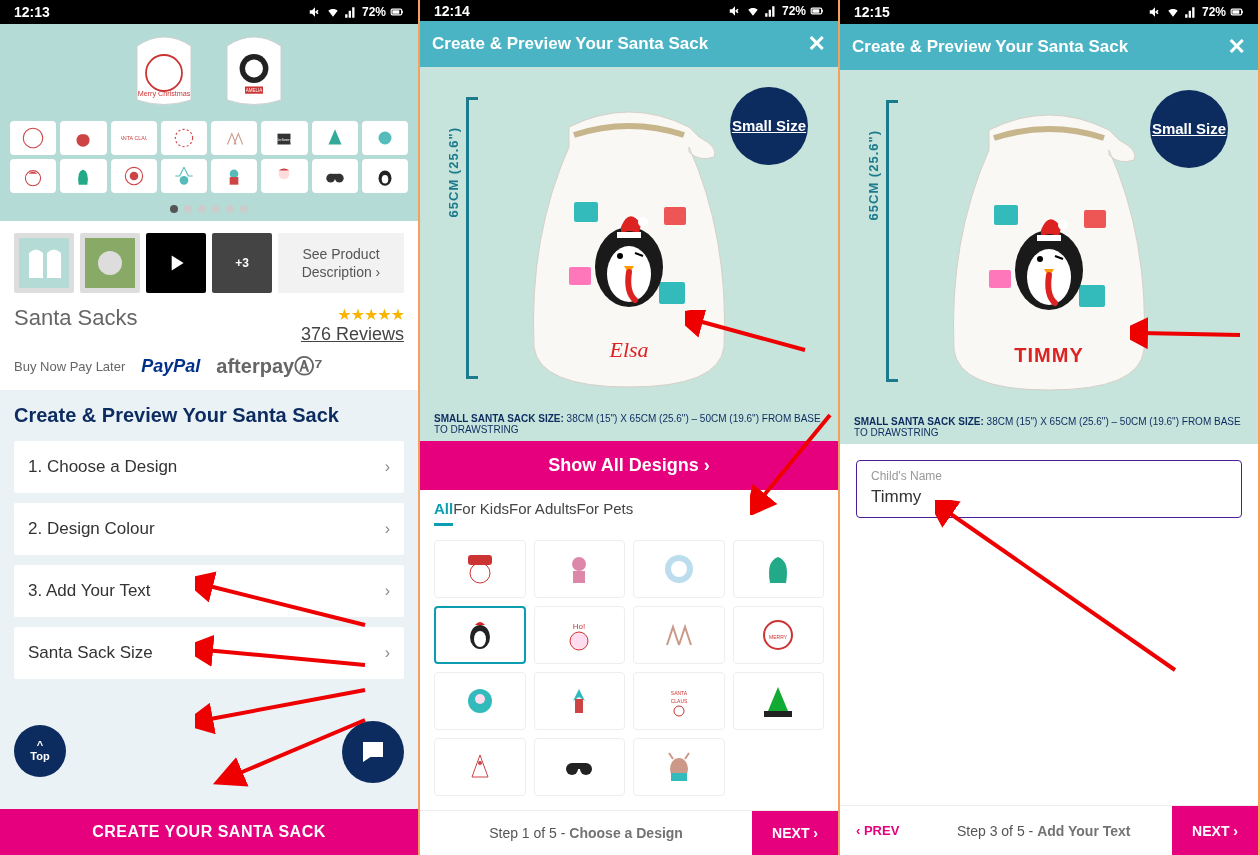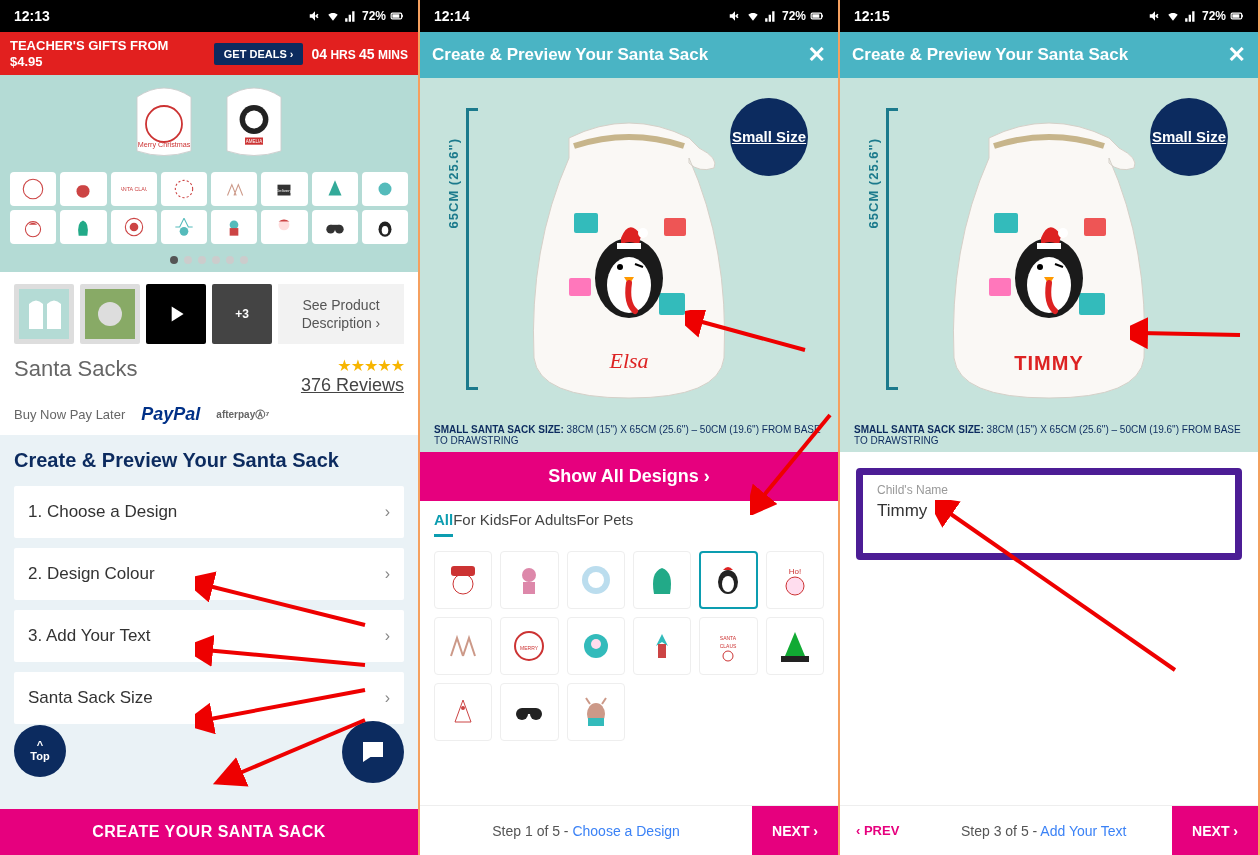--- a/index.html
+++ b/index.html
@@ -1,20 +1,20 @@
 <!DOCTYPE html>
 <html><head>
 <meta charset="utf-8">
 <style>
   * { box-sizing: border-box; margin: 0; padding: 0; font-family: -apple-system, Helvetica, Arial, sans-serif; }
   body { background: #f5a05f; display: flex; gap: 2px; width: 1260px; height: 855px; }
   .phone { width: 418px; height: 855px; background: #fff; display: flex; flex-direction: column; position: relative; overflow: hidden; }
 
   
-  .status-bar { background: #000; color: #fff; height: 32px; display: flex; justify-content: space-between; align-items: center; padding: 0 14px; font-size: 14px; font-weight: 600; }
+  .status-bar { background: #000; color: #fff; height: 24px; display: flex; justify-content: space-between; align-items: center; padding: 0 14px; font-size: 14px; font-weight: 600; }
   .status-right { display: flex; align-items: center; gap: 4px; font-size: 12px; }
   .status-right svg { width: 14px; height: 14px; fill: #fff; }
 
   
   .promo-bar { background: #e2201f; color: #fff; display: flex; align-items: center; padding: 6px 10px; font-size: 13px; font-weight: 700; }
   .promo-left { flex: 1; line-height: 1.2; }
   .get-deals { background: #0c2b5f; color: #fff; padding: 5px 10px; font-size: 11px; font-weight: 700; border-radius: 2px; margin-right: 8px; cursor: pointer; }
   .countdown { font-size: 12px; }
   .countdown b { font-size: 14px; }
 
@@ -39,21 +39,21 @@
   .stars { color: #f7b500; letter-spacing: -1px; font-size: 16px; }
   .reviews { text-decoration: underline; color: #444; font-size: 18px; }
 
   .price-row { padding: 4px 14px; font-size: 20px; color: #333; display:flex; gap:10px; align-items:center; }
   .from-label { font-size: 20px; font-weight: 400; color:#333; }
   .old-price { text-decoration: line-through; color: #888; font-weight: 700; }
   .new-price { color: #e6007e; font-weight: 800; }
 
   .bnpl { padding: 4px 14px 10px; font-size: 13px; color: #666; display:flex; align-items:center; gap:16px; }
   .paypal { font-weight: 800; font-style: italic; color: #003087; font-size: 18px; }
-  .afterpay { font-weight: 700; color: #666; font-size: 10px; }
+  .afterpay { font-weight: 700; color: #666; font-size: 20px; }
 
   .steps-panel { background: #eaf2f6; padding: 14px 14px 10px; flex: 1; }
   .steps-title { font-size: 20px; font-weight: 700; color: #0c2b5f; margin-bottom: 14px; }
   .step-row { background: #fff; display: flex; align-items: center; justify-content: space-between; padding: 16px 14px; margin-bottom: 10px; border-radius: 2px; cursor: pointer; font-size: 17px; color: #333; font-weight: 500; }
   .chev { color: #888; font-size: 16px; }
 
   .top-btn { position: absolute; bottom: 78px; left: 14px; width: 52px; height: 52px; border-radius: 50%; background: #0c2b5f; color: #fff; display:flex; flex-direction:column; align-items:center; justify-content:center; font-size:11px; font-weight:700; line-height:1; }
   .chat-btn { position: absolute; bottom: 72px; right: 14px; width: 62px; height: 62px; border-radius: 50%; background: #0c2b5f; display:flex; align-items:center; justify-content:center; }
 
   .create-cta { background: #e6007e; color: #fff; text-align: center; font-weight: 800; font-size: 16px; padding: 14px 0; letter-spacing: 0.5px; }
@@ -69,33 +69,33 @@
   .sack-preview { margin: 0 auto; display: block; }
   .size-footnote { font-size: 10px; color: #0c2b5f; padding: 6px 14px; background: #c6e3dc; }
   .size-footnote b { font-weight: 800; }
 
   .show-all { background: #e6007e; color: #fff; text-align: center; padding: 14px 0; font-size: 18px; font-weight: 700; cursor: pointer; }
 
   .tabs { display: flex; padding: 10px 14px 0; font-size: 15px; text-align: right; }
   .tab { padding-bottom: 6px; color: #444; cursor: pointer; }
   .tab.active { color: #0c9db0; border-bottom: 3px solid #0c9db0; font-weight: 600; }
 
-  .designs-grid { display: grid; grid-template-columns: repeat(6, 1fr); gap: 8px; padding: 14px; }
+  .designs-grid { display: grid; grid-template-columns: repeat(4, 1fr); gap: 8px; padding: 14px; }
   .design-cell { height: 58px; border: 1px solid #eee; border-radius: 4px; display:flex; align-items:center; justify-content:center; }
   .design-cell.sel { border: 2px solid #0c9db0; }
 
   .footer-nav { display: flex; align-items: center; border-top: 1px solid #eee; height: 50px; }
   .step-text { flex: 1; text-align: center; font-size: 14px; color: #555; }
-  .step-text b { color: #3b82f6; font-weight: 400; }
+  .step-text b { color: #737373; font-weight: 700; }
   .next-btn { background: #e6007e; color: #fff; font-weight: 800; font-size: 14px; height: 100%; padding: 0 20px; display:flex; align-items:center; cursor:pointer; }
   .prev-btn { color: #e6007e; font-weight: 800; font-size: 13px; padding: 0 16px; cursor: pointer; }
 
   
   .name-panel { padding: 16px; flex: 1; }
-  .name-field { border: 7px solid #4c1d95; border-radius: 4px; padding: 8px 14px 32px; }
+  .name-field { border: 1px solid #4c1d95; border-radius: 4px; padding: 8px 14px 10px; }
   .name-label { font-size: 12px; color: #999; margin-bottom: 4px; }
   .name-value { font-size: 17px; color: #333; }
 
   
   .red-arrow { position: absolute; pointer-events: none; }
 
   
   .sack-name-cursive { font-family: cursive; fill: #d22; font-size: 22px; font-style: italic; }
   .sack-name-bold { font-family: Arial; fill: #d22; font-size: 20px; font-weight: 900; letter-spacing: 1px; }
 
@@ -118,30 +118,20 @@
         </svg>
       <span>72%</span>
       <svg viewBox="0 0 24 24">
           <rect x="2" y="7" width="18" height="10" rx="2" fill="none" stroke="#fff" stroke-width="2"></rect>
           <rect x="4" y="9" width="12" height="6"></rect>
           <rect x="20" y="10" width="2" height="4"></rect>
         </svg>
     </span>
   </div>
 
-  <div class="promo-bar">
-    <div class="promo-left">
-      <div>TEACHER'S GIFTS FROM</div>
-      <div>$4.95</div>
-    </div>
-    <div class="get-deals">GET DEALS ›</div>
-    <div class="countdown">
-      <b>04</b><span> HRS </span><b>45</b><span> MINS</span>
-    </div>
-  </div>
 
   <div class="hero">
     <div class="hero-sacks">
       <svg class="hero-sack" viewBox="0 0 100 90">
           <path d="M20 20 Q50 0 80 20 L80 80 Q50 90 20 80 Z" fill="#fff" stroke="#ccc"></path>
           <circle cx="50" cy="50" r="20" fill="none" stroke="#c33" stroke-width="2"></circle>
           <text x="50" y="75" text-anchor="middle" font-size="8" fill="#c33">Merry Christmas</text>
         </svg>
       <svg class="hero-sack" viewBox="0 0 100 90">
           <path d="M20 20 Q50 0 80 20 L80 80 Q50 90 20 80 Z" fill="#fff" stroke="#ccc"></path>

